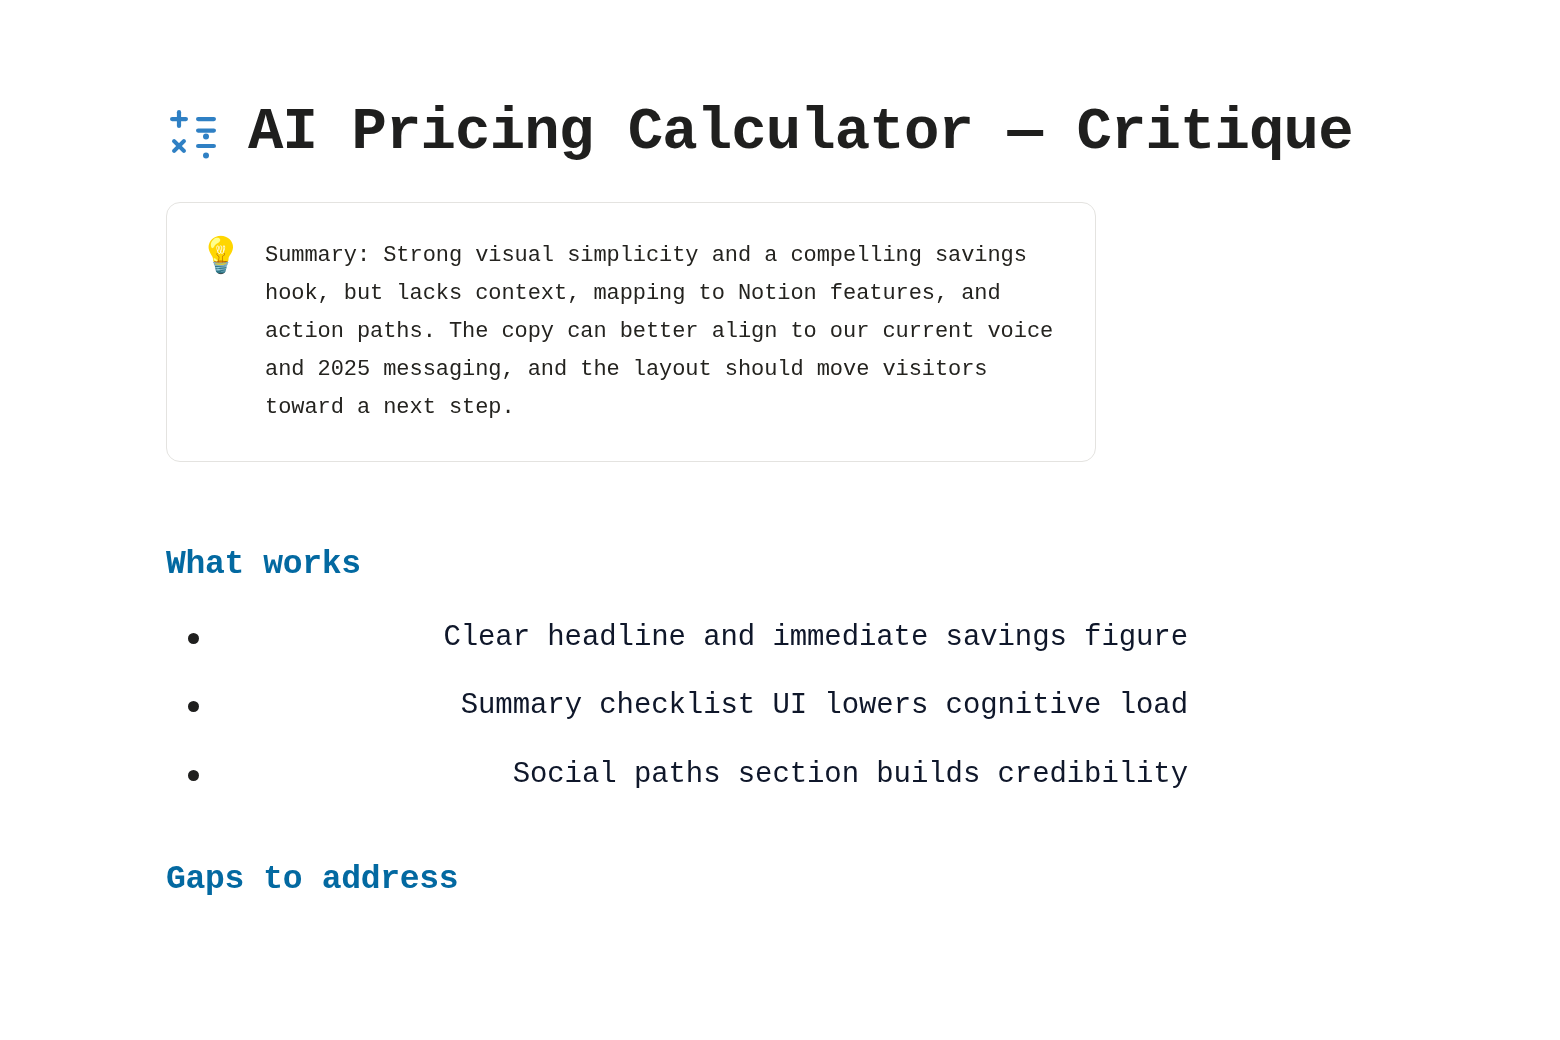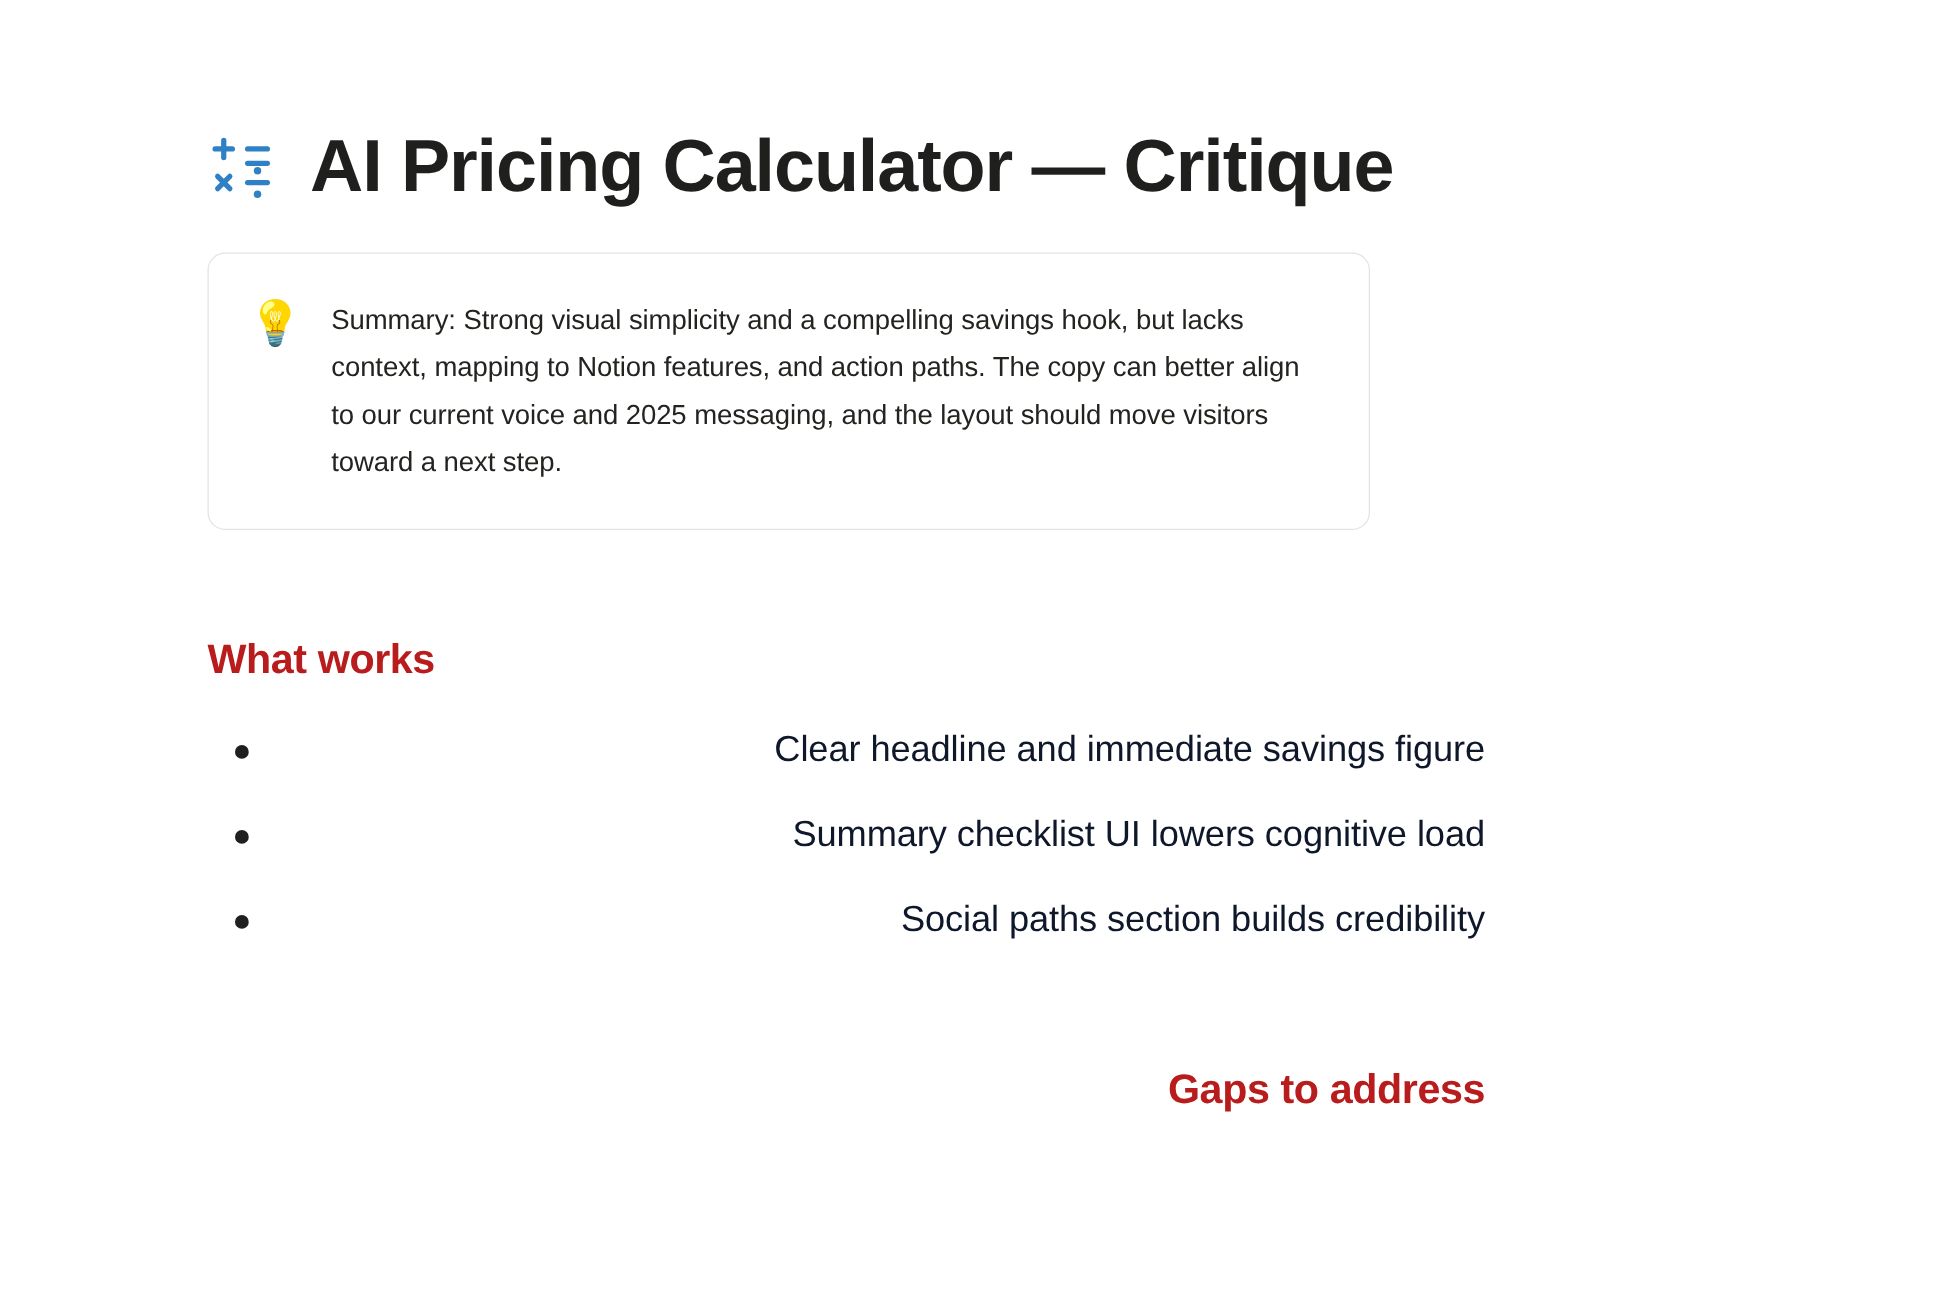--- a/index.html
+++ b/index.html
@@ -12,20 +12,21 @@
     height: 1040px;
     font-family: "Liberation Sans", sans-serif;
     color: #1f1f1e;
     overflow: hidden;
   }
   .page {
     box-sizing: border-box;
     width: 1284px;
     height: 1040px;
     padding: 100px 96px 0 166px;
+    font-family: Liberation Mono, monospace;
   }
 
   
   .title-row {
     display: flex;
     align-items: center;
     gap: 24px;
     margin: 0 0 10px 0;
   }
   .doc-icon {
@@ -70,25 +71,25 @@
     color: #24231f;
     margin: 0;
     letter-spacing: -0.003em;
   }
 
   
   .section-heading {
     font-size: 33px;
     font-weight: bold;
     letter-spacing: -0.01em;
-    color: #b91c1c;
+    color: #0369a1;
     margin: 0;
   }
   .heading-works { margin-top: 84px; }
-  .heading-gaps  { margin-top: 96px; text-align: right; }
+  .heading-gaps  { margin-top: 68px; }
 
   ul.bullets {
     list-style: none;
     margin: 36px 0 0 0;
     padding: 0;
   }
   ul.bullets li {
     position: relative;
     font-size: 29px;
     line-height: 1.28;

